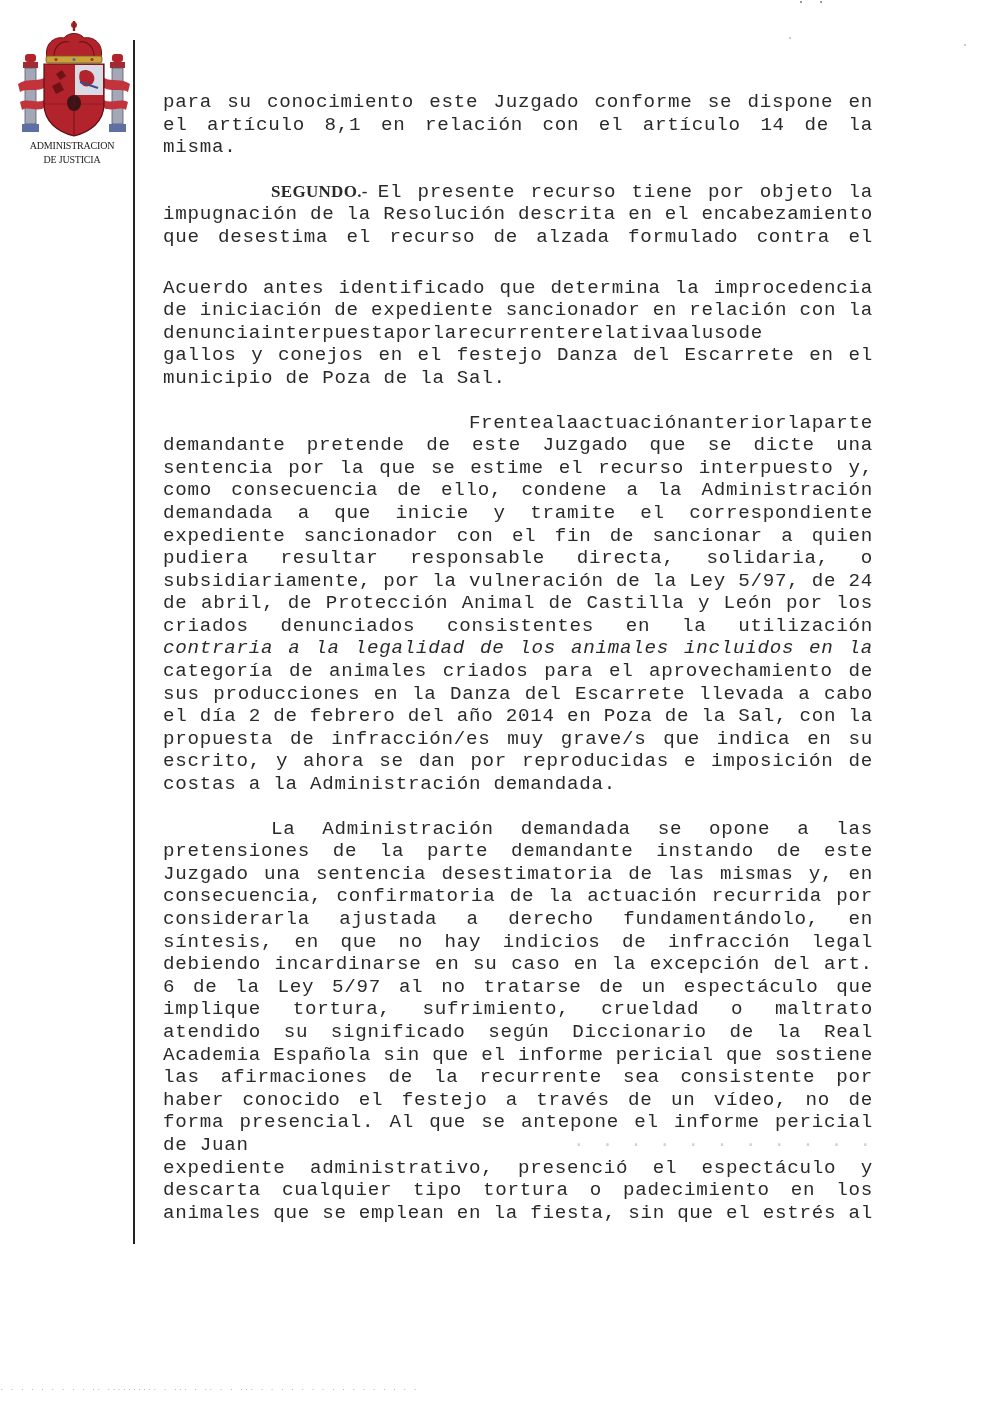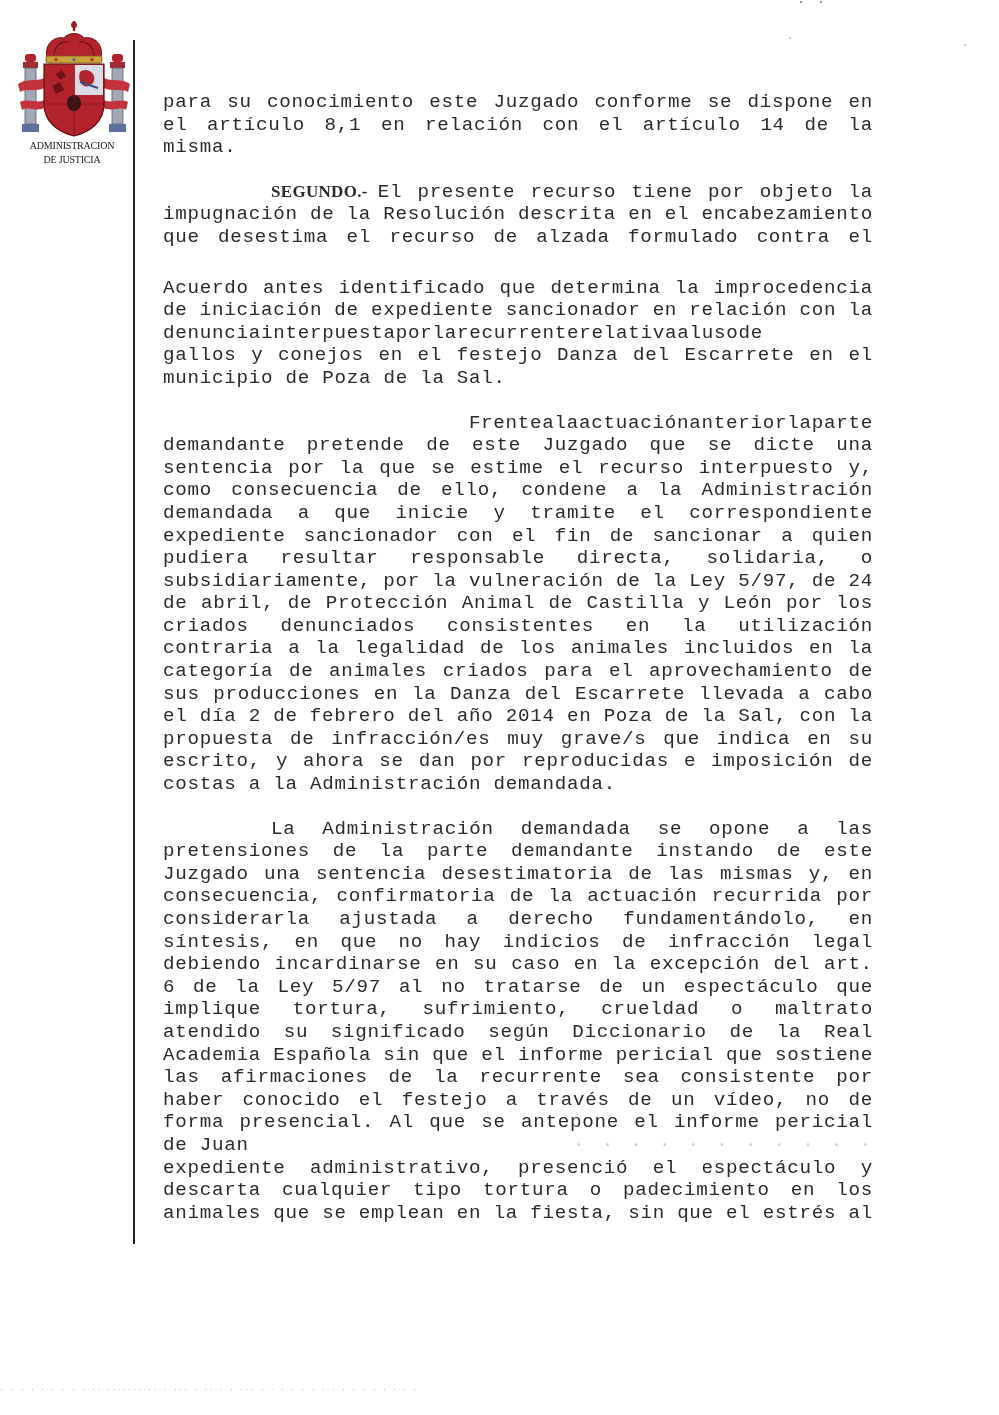--- a/index.html
+++ b/index.html
@@ -360,21 +360,21 @@
         <span>los</span>
       </span>
     <span class="line" style="display: flex; justify-content: space-between;">
         <span>criados</span>
         <span>denunciados</span>
         <span>consistentes</span>
         <span>en</span>
         <span>la</span>
         <span>utilización</span>
       </span>
-    <span class="line" style="display: flex; justify-content: space-between;">
+    <span class="line" style="display: flex; justify-content: space-between; font-style: italic;">
         <span>contraria</span>
         <span>a</span>
         <span>la</span>
         <span>legalidad</span>
         <span>de</span>
         <span>los</span>
         <span>animales</span>
         <span>incluidos</span>
         <span>en</span>
         <span>la</span>

